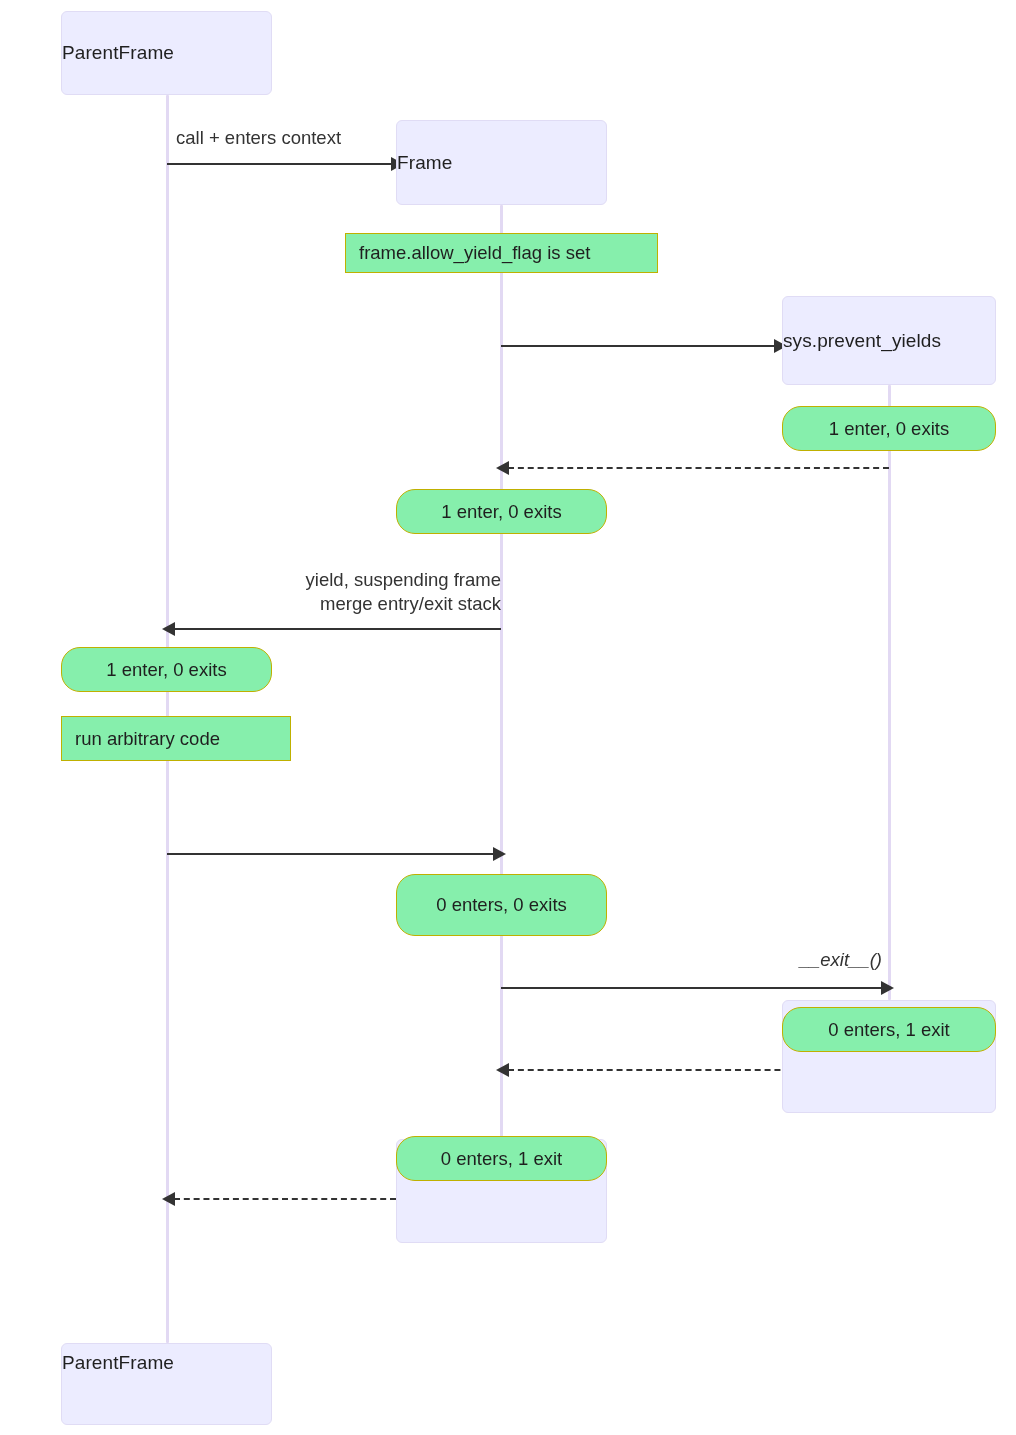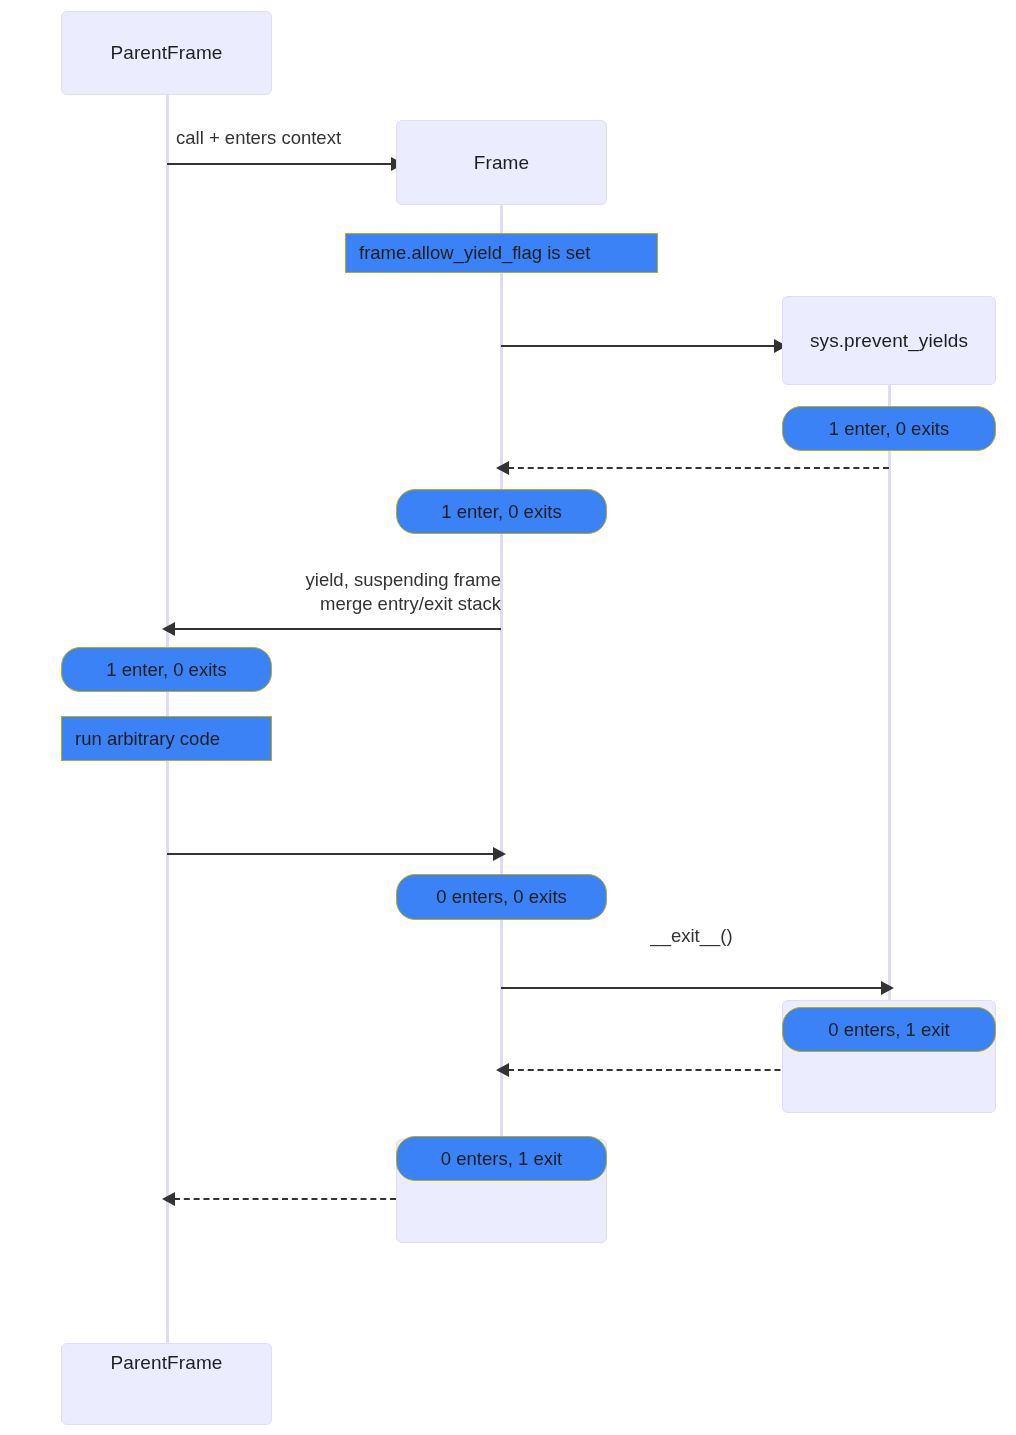--- a/index.html
+++ b/index.html
@@ -29,36 +29,36 @@
 
   
   .actor {
     position: absolute;
     box-sizing: border-box;
     background: #ececff;
     border: 1px solid #e0dcf5;
     border-radius: 6px;
     display: flex;
     align-items: center;
-    justify-content: center;
+    justify-content: flex-start;
     color: #1f1f1f;
     font-size: 19px;
     font-family: "Liberation Sans", sans-serif;
     letter-spacing: .1px;
   }
   .actor.bottom-label {
     align-items: flex-start;
     padding-top: 8px;
   }
 
   
   .note {
     position: absolute;
     box-sizing: border-box;
-    background: #3b82f6;
+    background: #86efac;
     border: 1px solid #bfb000;
     display: flex;
     align-items: center;
     color: #1f1f1f;
     font-size: 18.5px;
     font-family: "Liberation Sans", sans-serif;
     white-space: nowrap;
   }
   .note.center { justify-content: center; border-radius: 19px; }
   .note.leftpad { padding-left: 13px; }
@@ -113,21 +113,21 @@
     <div class="msg-line dotted" style="left: 508px; top: 467px; width: 381px;"></div>
     <div class="arrowhead left" style="top: 461px; left: 496px;"></div>
     <div class="msg-line" style="left: 174px; top: 628px; width: 327px;"></div>
     <div class="arrowhead left" style="top: 622px; left: 162px;"></div>
     <div class="msg-label" style="left: 167px; top: 568px; width: 334px; text-align: right;">yield, suspending frame
 merge entry/exit stack</div>
     <div class="msg-line" style="left: 167px; top: 853px; width: 327px;"></div>
     <div class="arrowhead right" style="top: 847px; left: 493px;"></div>
     <div class="msg-line" style="left: 501px; top: 987px; width: 381px;"></div>
     <div class="arrowhead right" style="top: 981px; left: 881px;"></div>
-    <div class="msg-label" style="left: 501px; top: 924px; width: 381px; text-align: center;">__exit__()</div>
+    <div class="msg-label" style="left: 501px; top: 948px; width: 381px; text-align: right; font-style: italic;">__exit__()</div>
     <div class="msg-line dotted" style="left: 508px; top: 1069px; width: 381px;"></div>
     <div class="arrowhead left" style="top: 1063px; left: 496px;"></div>
     <div class="msg-line dotted" style="left: 174px; top: 1198px; width: 222px;"></div>
     <div class="arrowhead left" style="top: 1192px; left: 162px;"></div>
     <div class="actor bottom-label" style="left: 782px; top: 1000px; width: 214px; height: 113px;">
       <span>sys.prevent_yields</span>
     </div>
     <div class="actor bottom-label" style="left: 396px; top: 1139px; width: 211px; height: 104px;">
       <span>Frame</span>
     </div>
@@ -148,24 +148,24 @@
     </div>
     <div class="note center" style="left: 782px; top: 406px; width: 214px; height: 45px;">
       <span>1 enter, 0 exits</span>
     </div>
     <div class="note center" style="left: 396px; top: 489px; width: 211px; height: 45px;">
       <span>1 enter, 0 exits</span>
     </div>
     <div class="note center" style="left: 61px; top: 647px; width: 211px; height: 45px;">
       <span>1 enter, 0 exits</span>
     </div>
-    <div class="note leftpad" style="left: 61px; top: 716px; width: 211px; height: 45px;">
+    <div class="note leftpad" style="left: 61px; top: 716px; width: 230px; height: 45px;">
       <span>run arbitrary code</span>
     </div>
-    <div class="note center" style="left: 396px; top: 874px; width: 211px; height: 46px; text-align: center;">
+    <div class="note center" style="left: 396px; top: 874px; width: 211px; height: 62px; text-align: center;">
       <span>0 enters, 0 exits</span>
     </div>
     <div class="note center" style="left: 782px; top: 1007px; width: 214px; height: 45px;">
       <span>0 enters, 1 exit</span>
     </div>
     <div class="note center" style="left: 396px; top: 1136px; width: 211px; height: 45px;">
       <span>0 enters, 1 exit</span>
     </div>
   </div>
 

